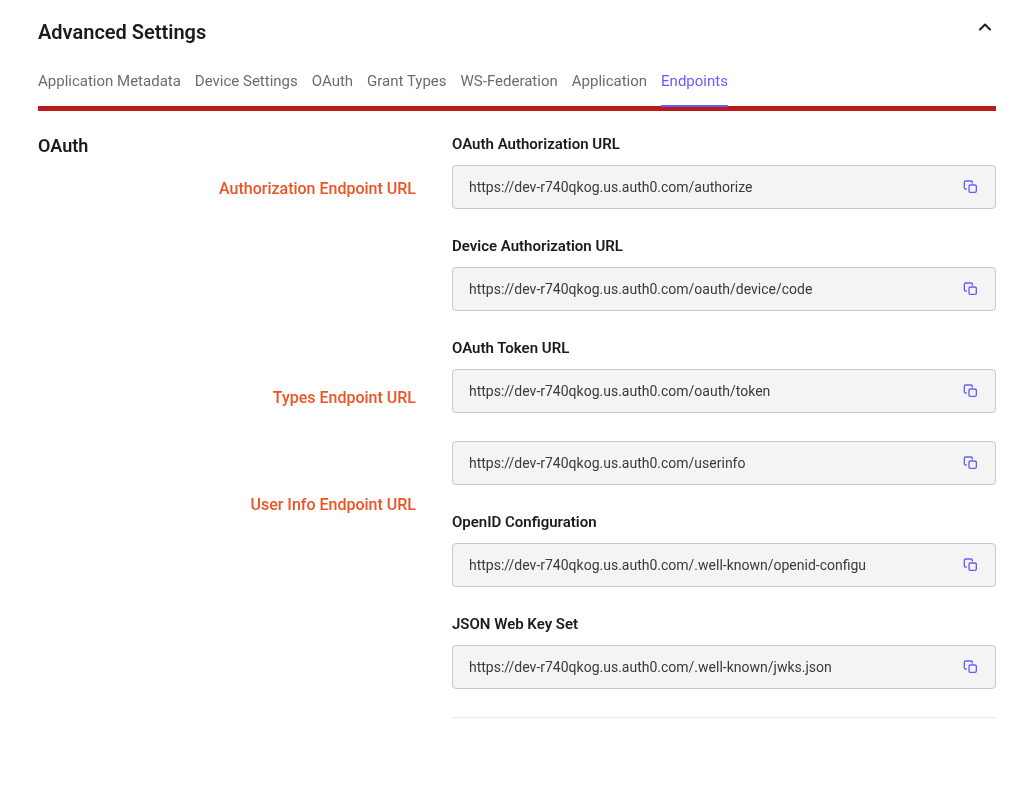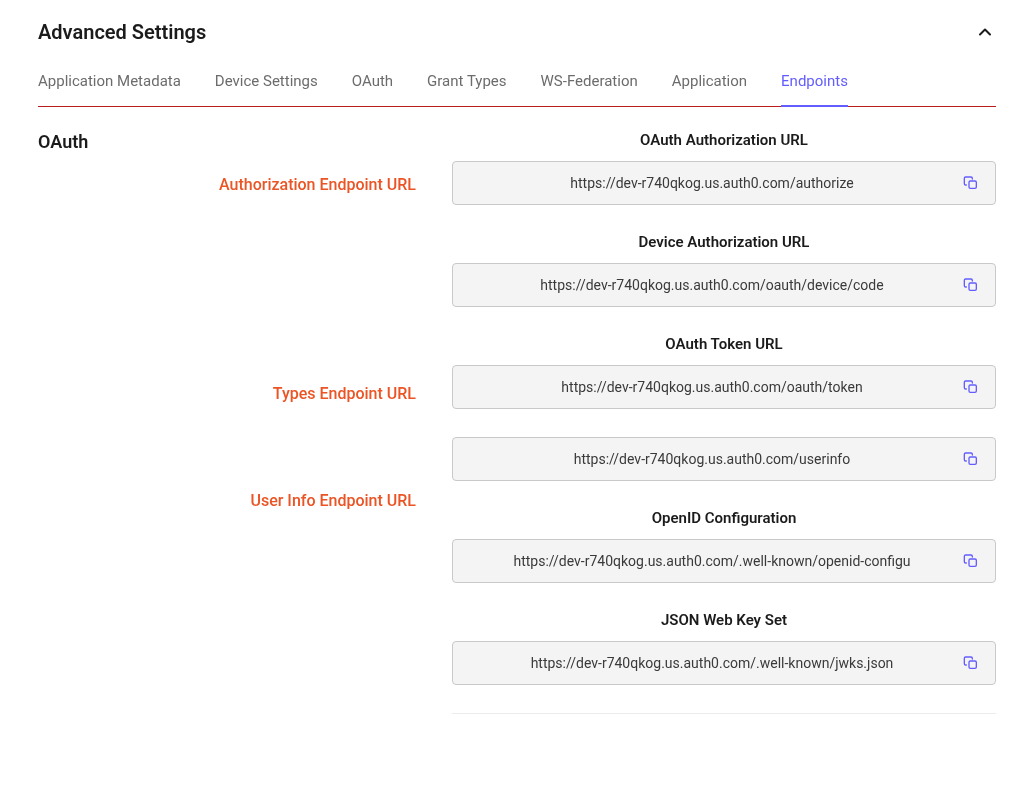--- a/index.html
+++ b/index.html
@@ -10,41 +10,40 @@
     body {
       font-family: -apple-system, BlinkMacSystemFont, "Segoe UI", Roboto, "Helvetica Neue", Arial, sans-serif;
       background: #ffffff;
       color: #1b1b1b;
       width: 1034px;
       padding: 20px 38px 40px 38px;
     }
     .header {
       display: flex;
       justify-content: space-between;
-      align-items: center;
       margin-bottom: 28px;
     }
     .header-title {
       font-size: 20px;
       font-weight: 600;
       color: #1b1b1b;
     }
     .chevron-up {
       width: 14px;
       height: 14px;
       cursor: pointer;
       margin-right: 4px;
     }
     .chevron-up svg {
       display: block;
     }
     .tabs {
       display: flex;
-      gap: 34px;
-      border-bottom: 1px solid #b91c1c;
+      gap: 14px;
+      border-bottom: 5px solid #b91c1c;
       margin-bottom: 24px;
     }
     .tab {
       padding-bottom: 16px;
       font-size: 15px;
       color: #6c6c6c;
       cursor: pointer;
       position: relative;
       white-space: nowrap;
     }
@@ -80,21 +79,20 @@
       color: #eb5424;
       font-size: 16px;
       font-weight: 500;
       white-space: nowrap;
     }
     .right-col {
       flex: 1;
     }
     .field-group {
       margin-bottom: 28px;
-      text-align: center;
     }
     .field-label {
       font-size: 15px;
       font-weight: 600;
       color: #1b1b1b;
       margin-bottom: 12px;
     }
     .input-wrapper {
       display: flex;
       align-items: center;

